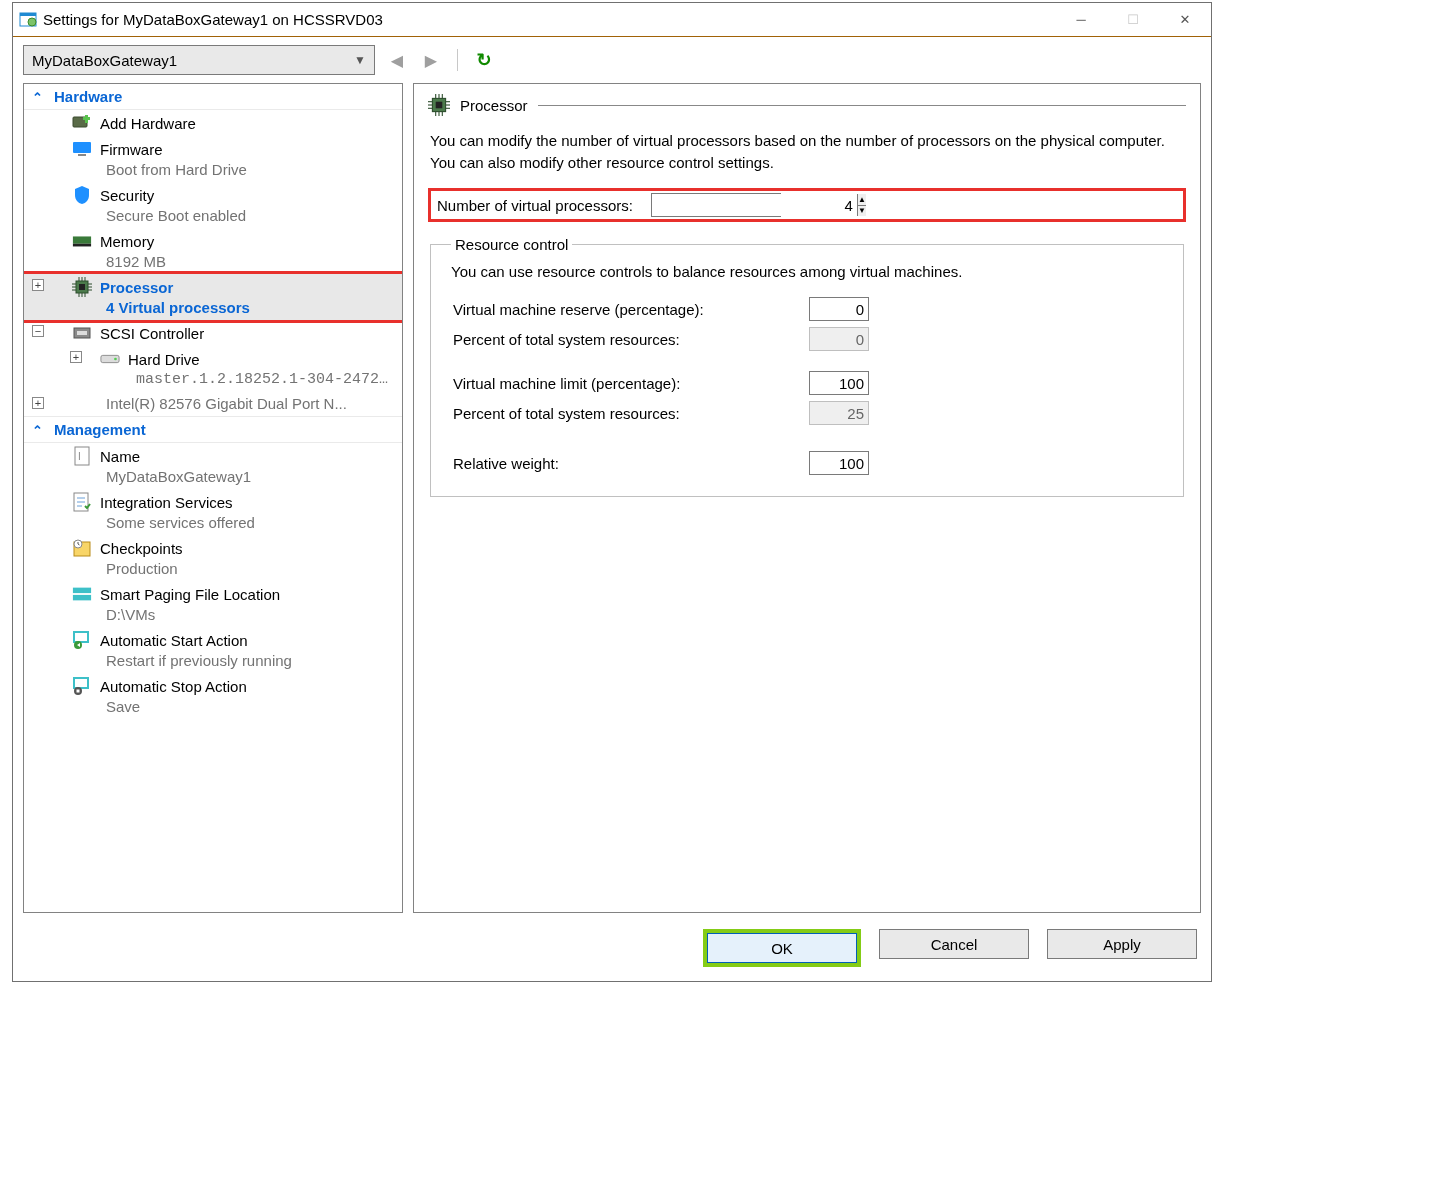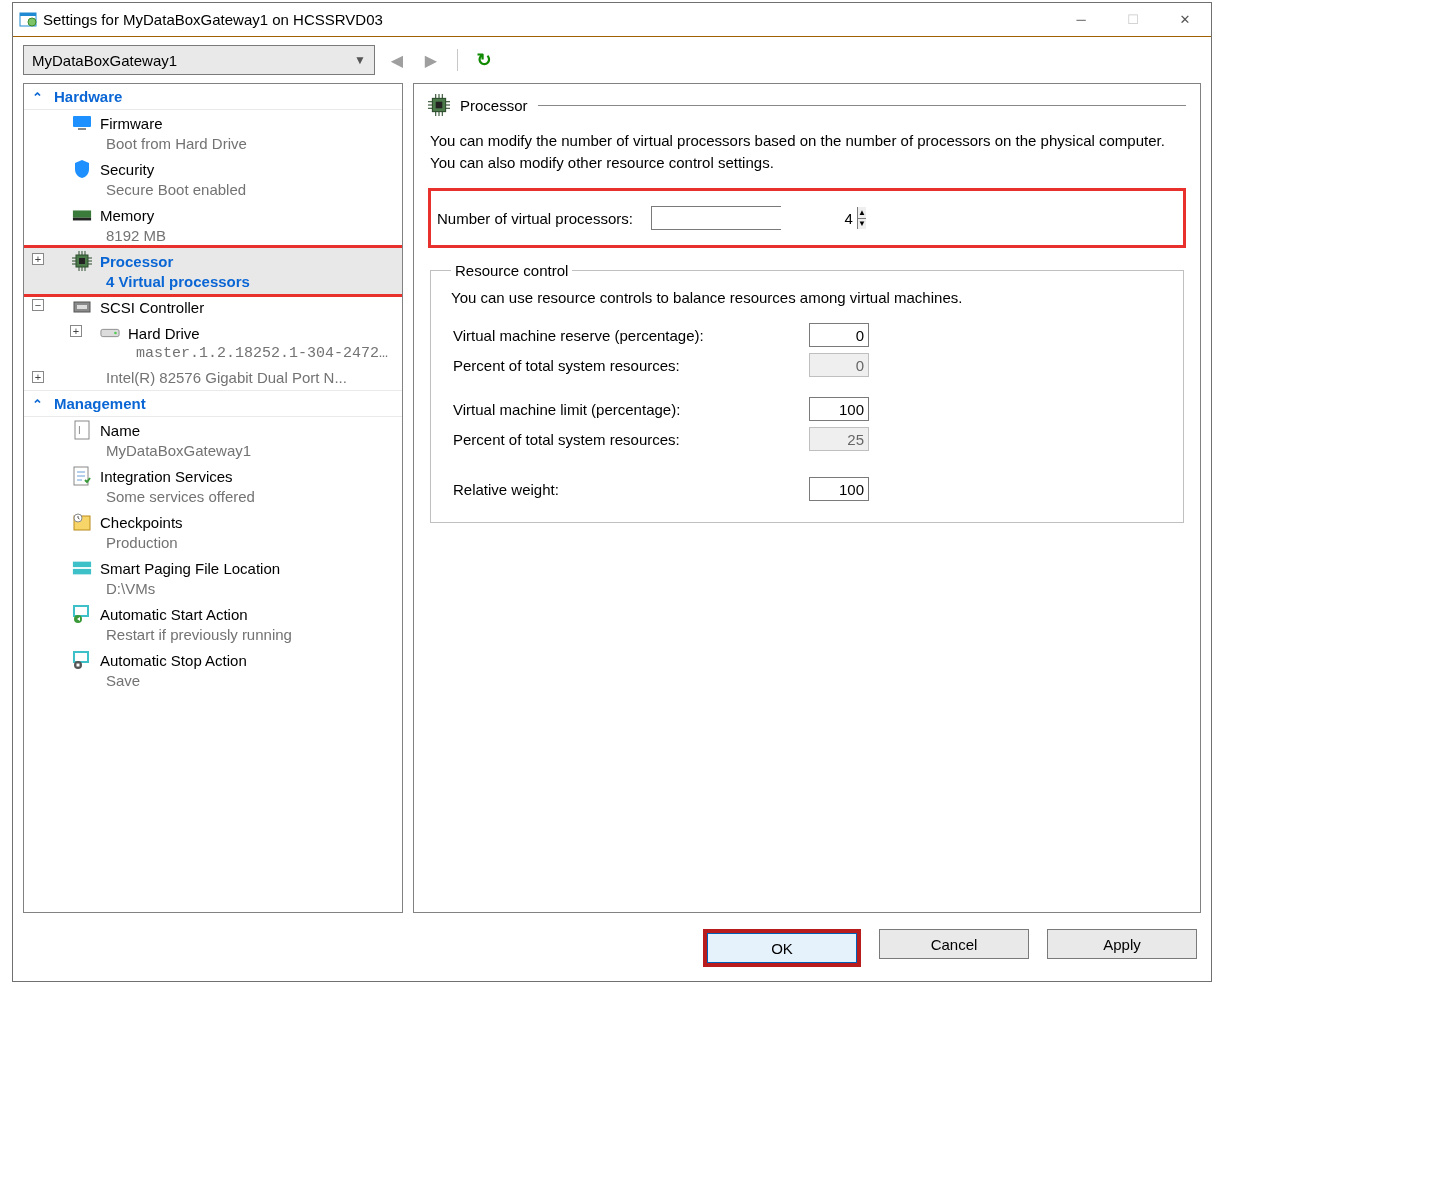--- a/index.html
+++ b/index.html
@@ -181,21 +181,21 @@
   .spinner .spins {
     display: flex; flex-direction: column; width: 18px;
     border-left: 1px solid #7a7a7a;
   }
   .spinner .spins div {
     flex: 1; font-size: 8px; display: flex;
     align-items: center; justify-content: center;
     background: #efefef;
   }
   .spinner .spins div:first-child { border-bottom: 1px solid #7a7a7a; }
-  .num-highlight { border: 3px solid #e8302c; padding: 15px 6px; display: inline-flex; align-items: center; gap: 18px;}
+  .num-highlight { border: 3px solid #e8302c; padding: 2px 6px; display: inline-flex; align-items: center; gap: 18px;}
   fieldset.group {
     border: 1px solid #c0c0c0;
     margin-top: 14px;
     padding: 10px 16px 18px 20px;
   }
   fieldset.group legend { padding: 0 4px; }
   .group .desc2 { margin-bottom: 14px; }
   .group .field-row .flabel { flex: 0 0 330px; }
   .group .field-row .num-input { width: 60px; }
 
@@ -207,21 +207,21 @@
     padding: 10px 14px 14px 0;
   }
   .btn {
     width: 150px; height: 30px;
     border: 1px solid #7a7a7a;
     background: #e9e9e9;
     font-size: 15px;
     display: flex; align-items: center; justify-content: center;
   }
   .btn.default { border: 1px solid #005fb8; background: #e5f1fb; }
-  .btn-ok-wrap { border: 4px solid #b91c1c; display: inline-block; }
+  .btn-ok-wrap { border: 4px solid #84cc16; display: inline-block; }
 
   
   svg { display: block; }
 </style>
 </head>
 <body>
 
 <div class="window">
 
   <div class="titlebar">
@@ -253,20 +253,32 @@
 
   <div class="body">
 
     <div class="sidebar">
 
       <div class="section-header">
         <span class="chev-up">⌃</span>
         <span>Hardware</span>
       </div>
 
+      <div class="tree-item">
+        <div class="row1">
+          <span class="icon">
+            <svg width="20" height="18" viewBox="0 0 20 18">
+                <rect x="1" y="3" width="14" height="10" rx="1" fill="#5a6b48" stroke="#3b4a2e"></rect>
+                <rect x="13" y="1" width="3" height="8" fill="#59c24d"></rect>
+                <rect x="11" y="3" width="7" height="3" fill="#59c24d"></rect>
+              </svg>
+          </span>
+          <span class="label">Add Hardware</span>
+        </div>
+      </div>
 
       <div class="tree-item">
         <div class="row1">
           <span class="icon">
             <svg width="20" height="18" viewBox="0 0 20 18">
                 <rect x="1" y="2" width="18" height="11" rx="1" fill="#1e90ff"></rect>
                 <rect x="6" y="14" width="8" height="2" fill="#888"></rect>
               </svg>
           </span>
           <span class="label">Firmware</span>

